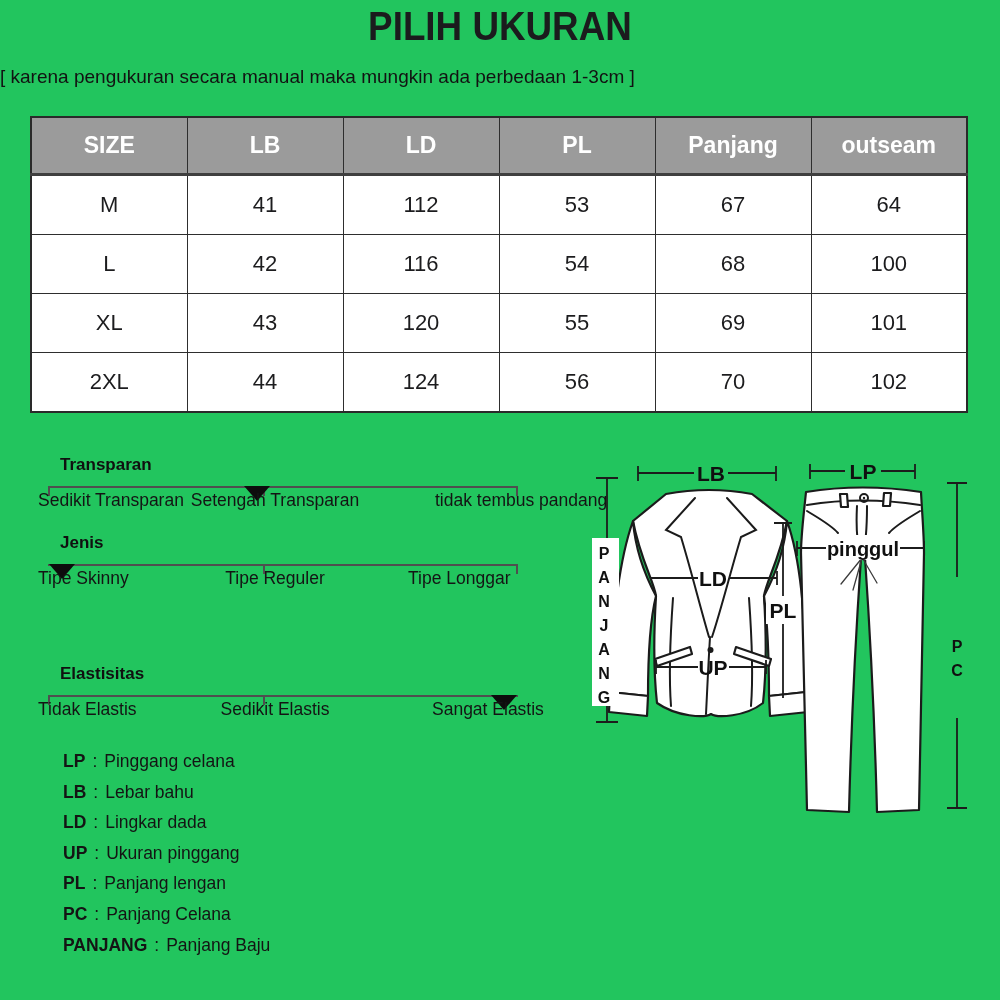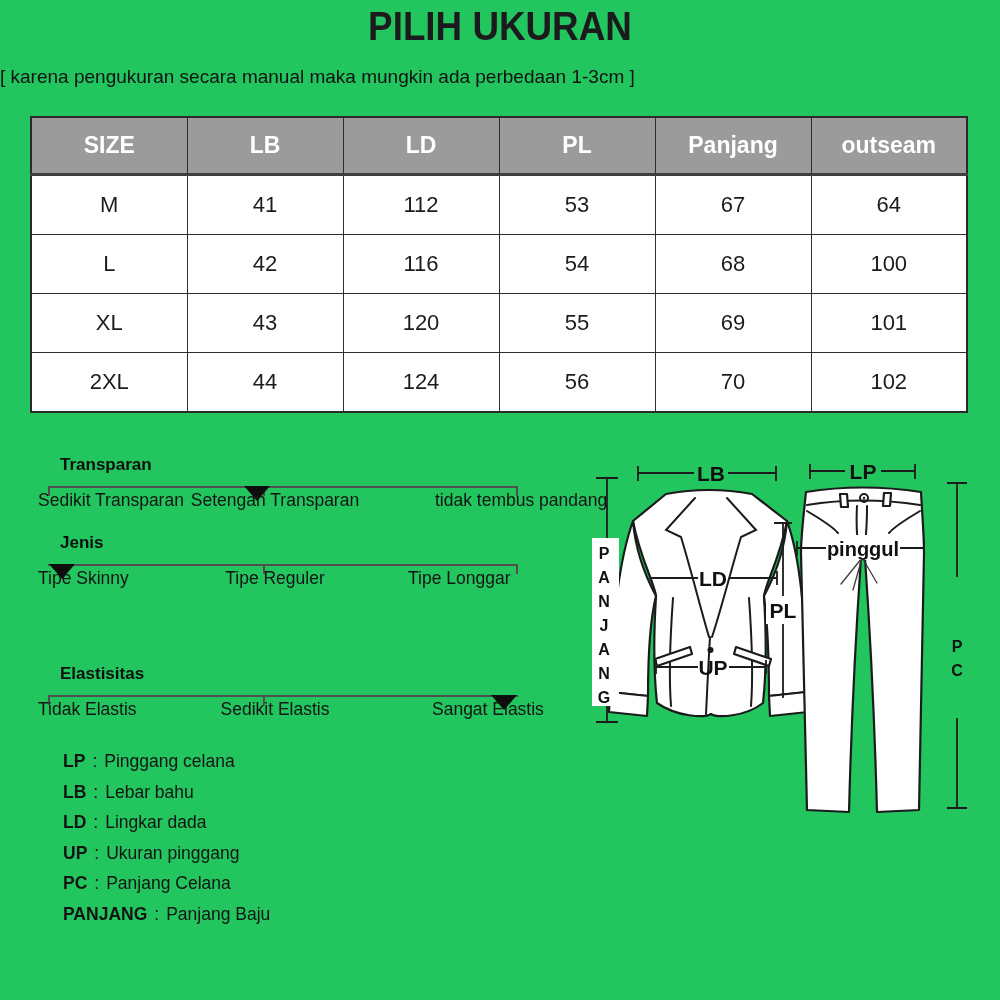--- a/index.html
+++ b/index.html
@@ -158,20 +158,23 @@
     <div class="legend-row">
       <span class="legend-abbr">LB</span><span class="legend-sep">:</span><span>Lebar bahu</span>
     </div>
     <div class="legend-row">
       <span class="legend-abbr">LD</span><span class="legend-sep">:</span><span>Lingkar dada</span>
     </div>
     <div class="legend-row">
       <span class="legend-abbr">UP</span><span class="legend-sep">:</span><span>Ukuran pinggang</span>
     </div>
     <div class="legend-row">
+      <span class="legend-abbr">PL</span><span class="legend-sep">:</span><span>Panjang lengan</span>
+    </div>
+    <div class="legend-row">
       <span class="legend-abbr">PC</span><span class="legend-sep">:</span><span>Panjang Celana</span>
     </div>
     <div class="legend-row">
       <span class="legend-abbr">PANJANG</span><span class="legend-sep">:</span><span>Panjang Baju</span>
     </div>
   </div>
 
   <svg class="diagram" viewBox="580 440 420 400">
 
     <g>

